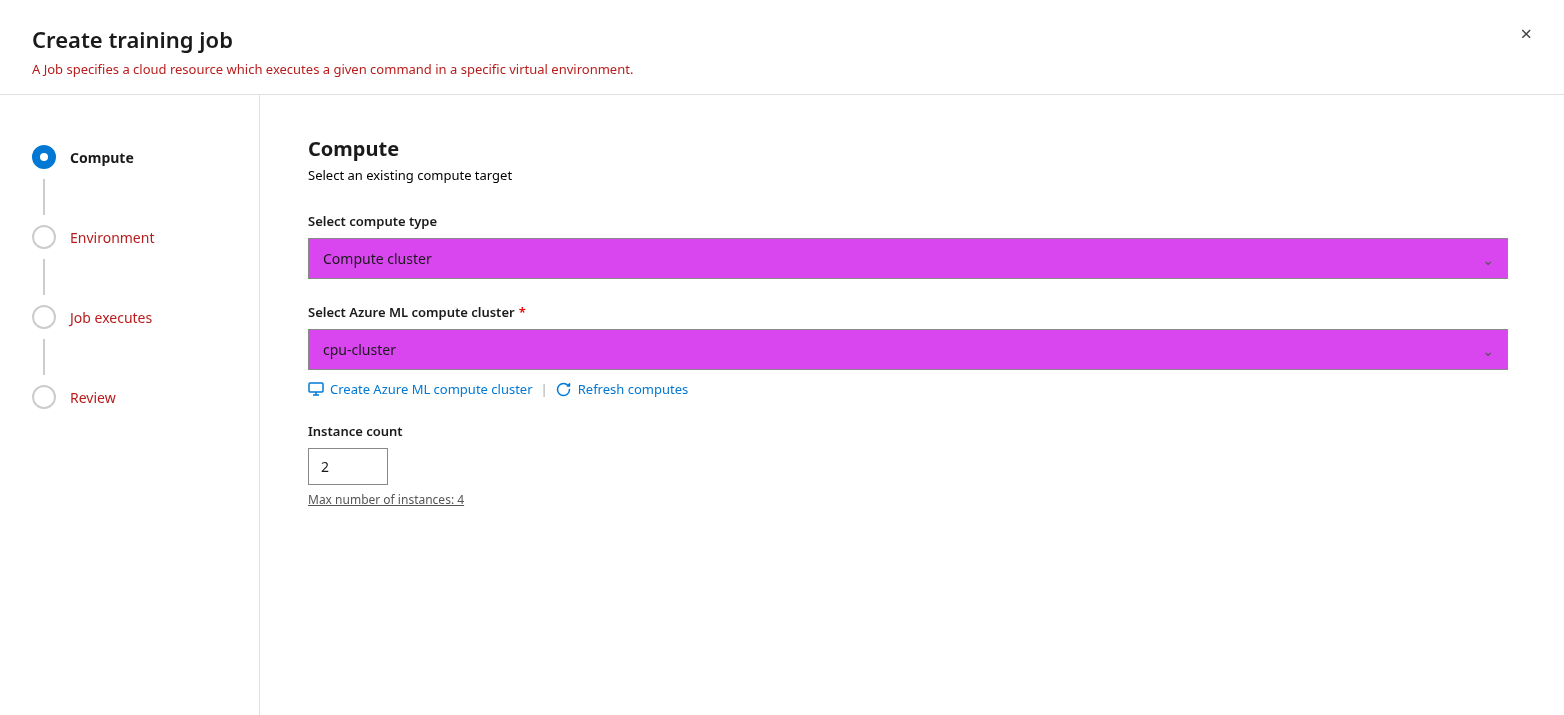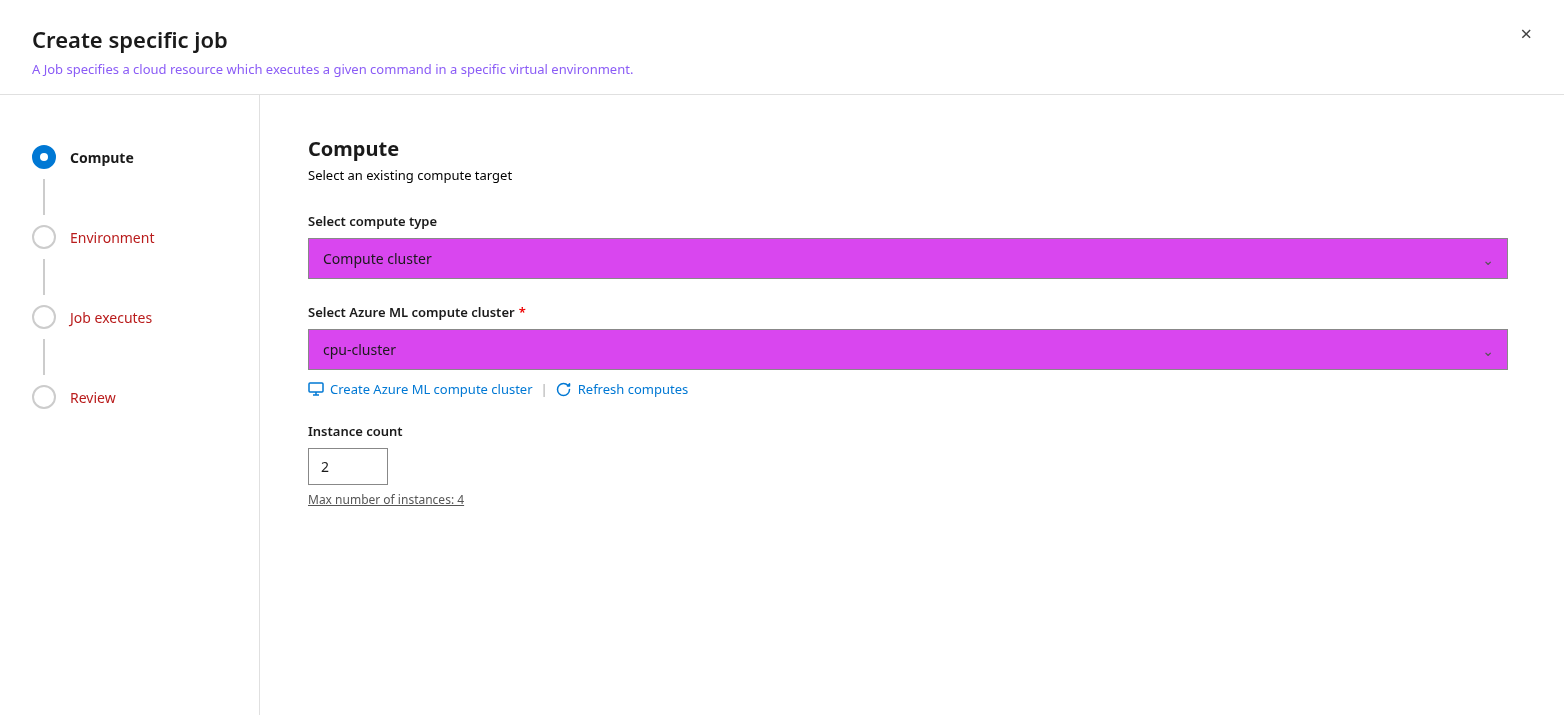--- a/index.html
+++ b/index.html
@@ -35,21 +35,21 @@
 
     .dialog-title {
       font-size: 22px;
       font-weight: 600;
       color: #1a1a1a;
       margin-bottom: 6px;
     }
 
     .dialog-subtitle {
       font-size: 13px;
-      color: #8b5cf6;
+      color: #b91c1c;
     }
 
     .close-btn {
       position: absolute;
       top: 20px;
       right: 28px;
       background: none;
       border: none;
       cursor: pointer;
       font-size: 20px;
@@ -250,21 +250,21 @@
       margin-top: 6px;
       text-decoration: underline;
     }
   </style>
 </head>
 <body>
 
 <div class="dialog">
 
   <div class="dialog-header">
-    <div class="dialog-title">Create specific job</div>
+    <div class="dialog-title">Create training job</div>
     <div class="dialog-subtitle">A Job specifies a cloud resource which executes a given command in a specific virtual environment.</div>
     <button class="close-btn">×</button>
   </div>
 
   <div class="dialog-body">
 
     <div class="steps-sidebar">
 
       <div class="step-item">
         <div class="step-circle active">

